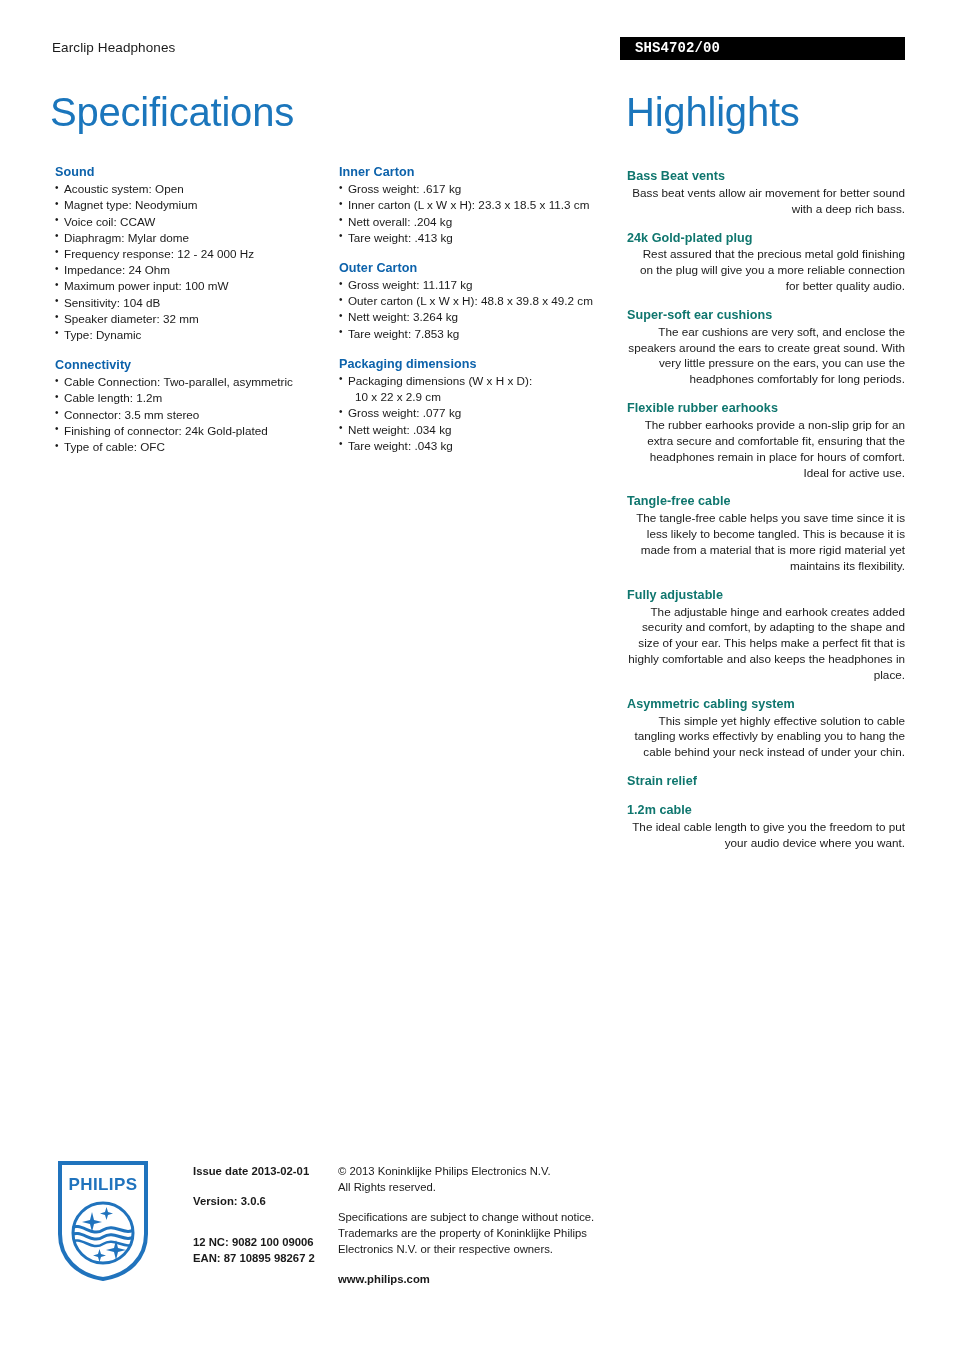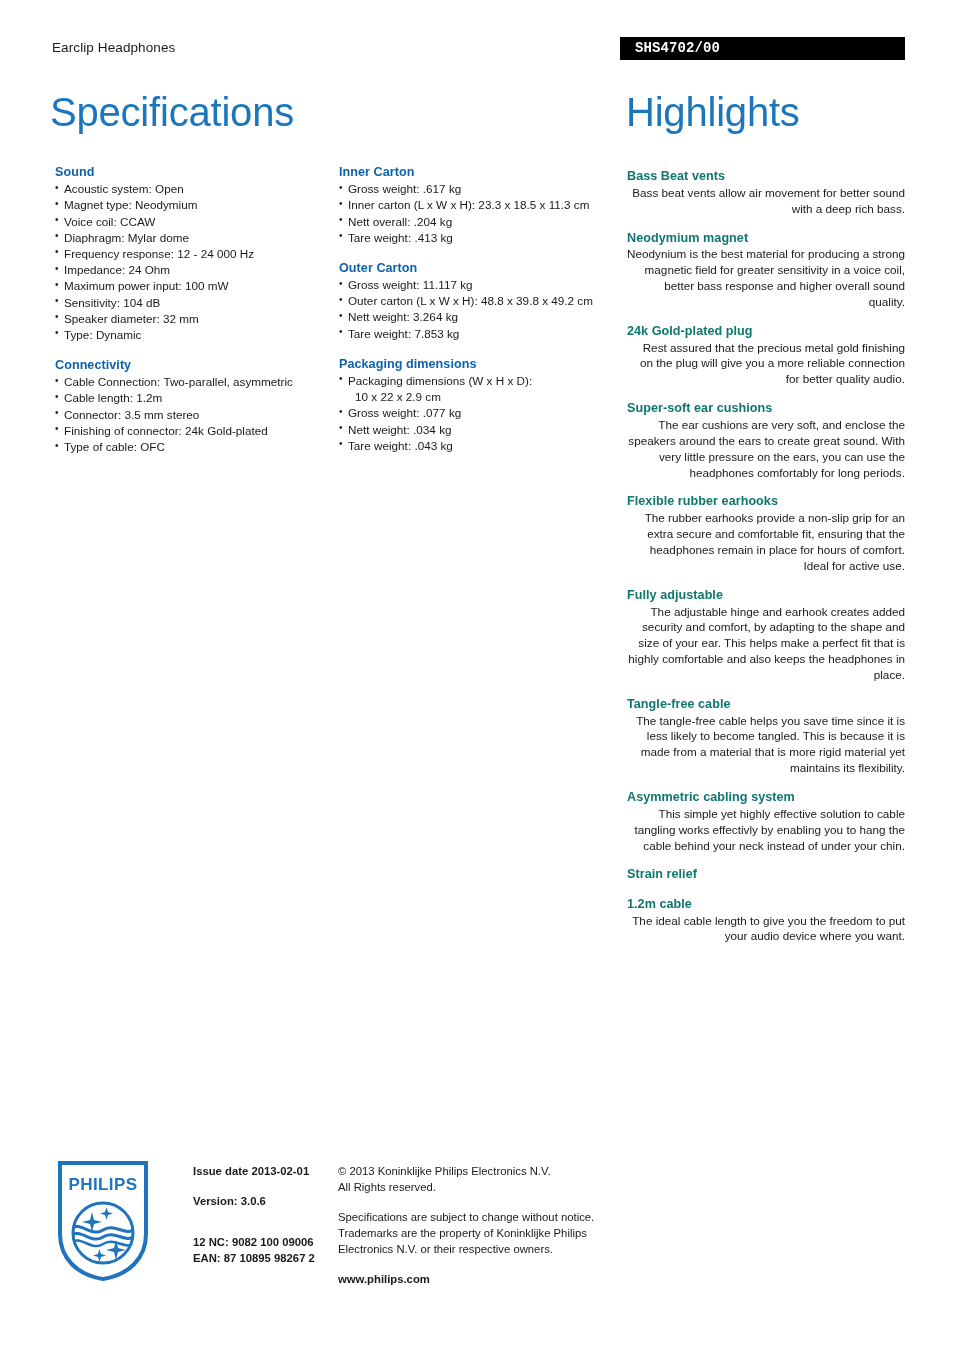--- a/index.html
+++ b/index.html
@@ -272,48 +272,44 @@
 
   </div>
 
   <div class="col col-highlights">
 
     <div class="hl-block">
       <div class="hl-heading">Bass Beat vents</div>
       <div class="hl-body">Bass beat vents allow air movement for better sound with a deep rich bass.</div>
     </div>
 
-    <div class="hl-block">
-      <div class="hl-heading">Neodymium magnet</div>
-      <div class="hl-body">Neodynium is the best material for producing a strong magnetic field for greater sensitivity in a voice coil, better bass response and higher overall sound quality.</div>
-    </div>
 
     <div class="hl-block">
       <div class="hl-heading">24k Gold-plated plug</div>
       <div class="hl-body">Rest assured that the precious metal gold finishing on the plug will give you a more reliable connection for better quality audio.</div>
     </div>
 
     <div class="hl-block">
       <div class="hl-heading">Super-soft ear cushions</div>
       <div class="hl-body">The ear cushions are very soft, and enclose the speakers around the ears to create great sound. With very little pressure on the ears, you can use the headphones comfortably for long periods.</div>
     </div>
 
     <div class="hl-block">
       <div class="hl-heading">Flexible rubber earhooks</div>
       <div class="hl-body">The rubber earhooks provide a non-slip grip for an extra secure and comfortable fit, ensuring that the headphones remain in place for hours of comfort. Ideal for active use.</div>
     </div>
 
     <div class="hl-block">
+      <div class="hl-heading">Tangle-free cable</div>
+      <div class="hl-body">The tangle-free cable helps you save time since it is less likely to become tangled. This is because it is made from a material that is more rigid material yet maintains its flexibility.</div>
+    </div>
+
+    <div class="hl-block">
       <div class="hl-heading">Fully adjustable</div>
       <div class="hl-body">The adjustable hinge and earhook creates added security and comfort, by adapting to the shape and size of your ear. This helps make a perfect fit that is highly comfortable and also keeps the headphones in place.</div>
-    </div>
-
-    <div class="hl-block">
-      <div class="hl-heading">Tangle-free cable</div>
-      <div class="hl-body">The tangle-free cable helps you save time since it is less likely to become tangled. This is because it is made from a material that is more rigid material yet maintains its flexibility.</div>
     </div>
 
     <div class="hl-block">
       <div class="hl-heading">Asymmetric cabling system</div>
       <div class="hl-body">This simple yet highly effective solution to cable tangling works effectivly by enabling you to hang the cable behind your neck instead of under your chin.</div>
     </div>
 
     <div class="hl-block">
       <div class="hl-heading">Strain relief</div>
     </div>

